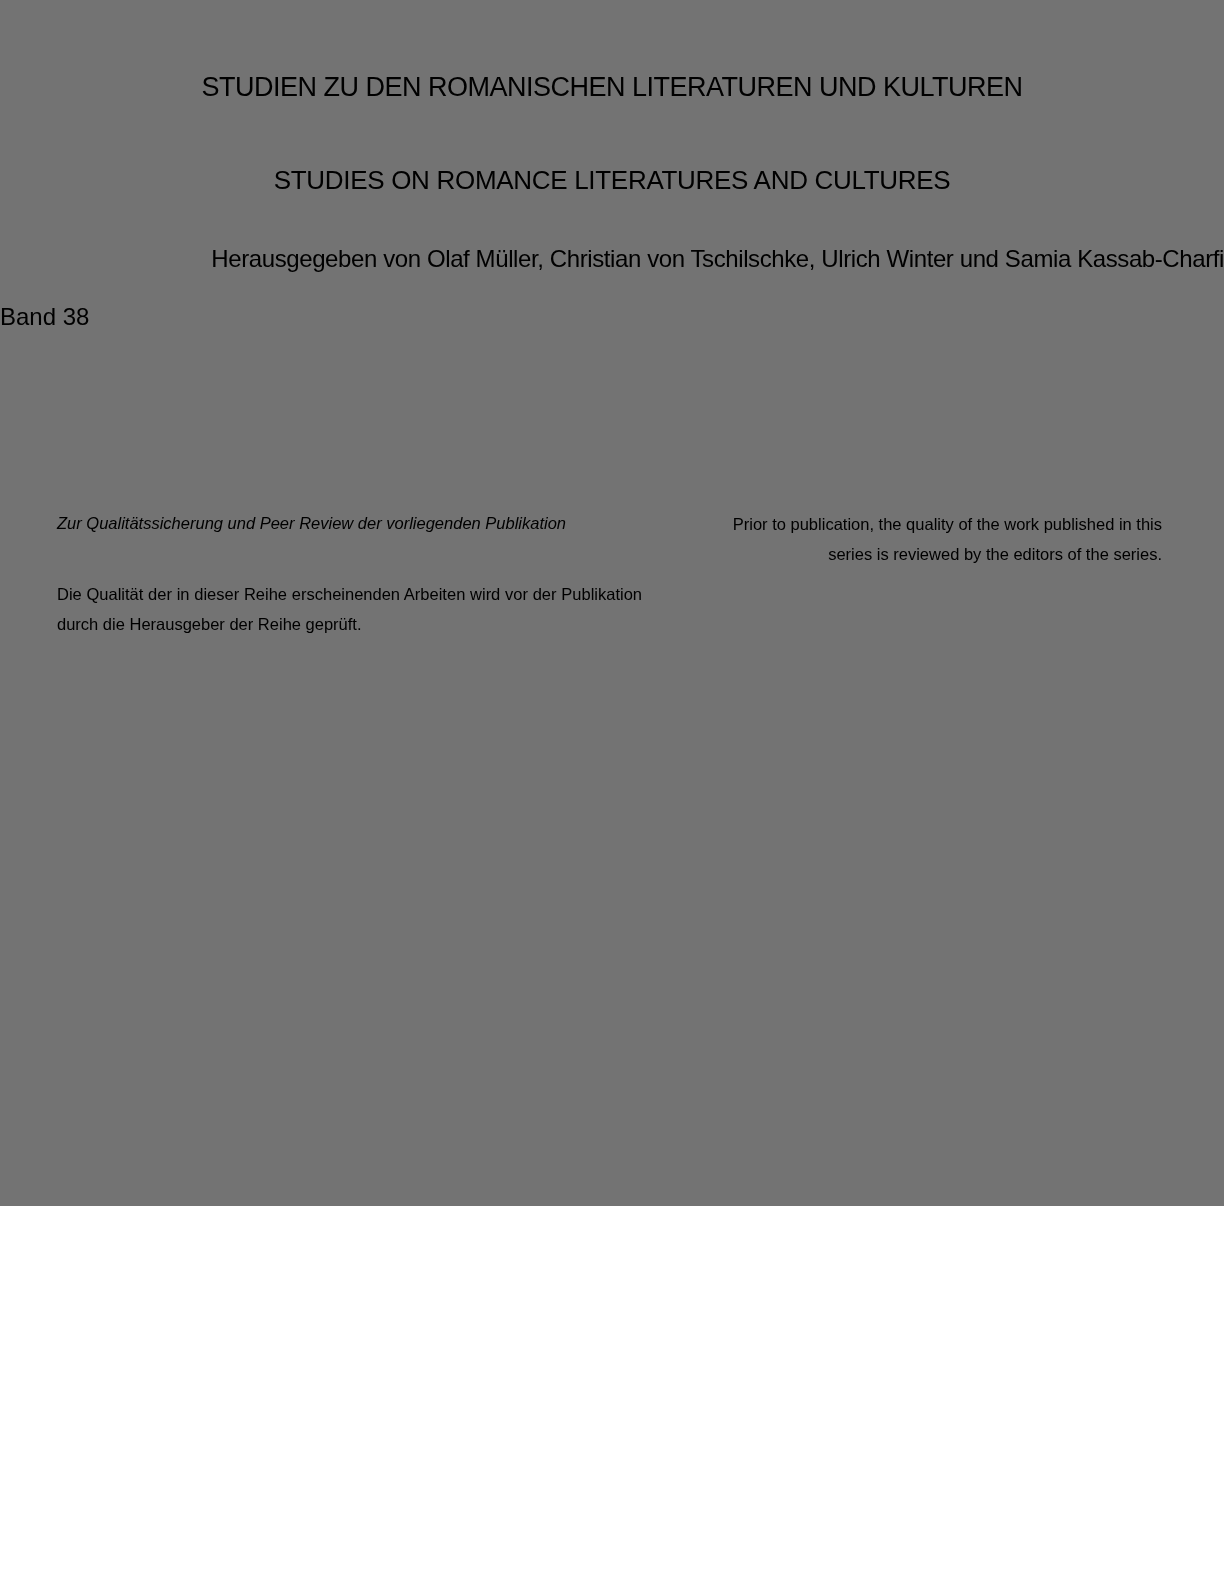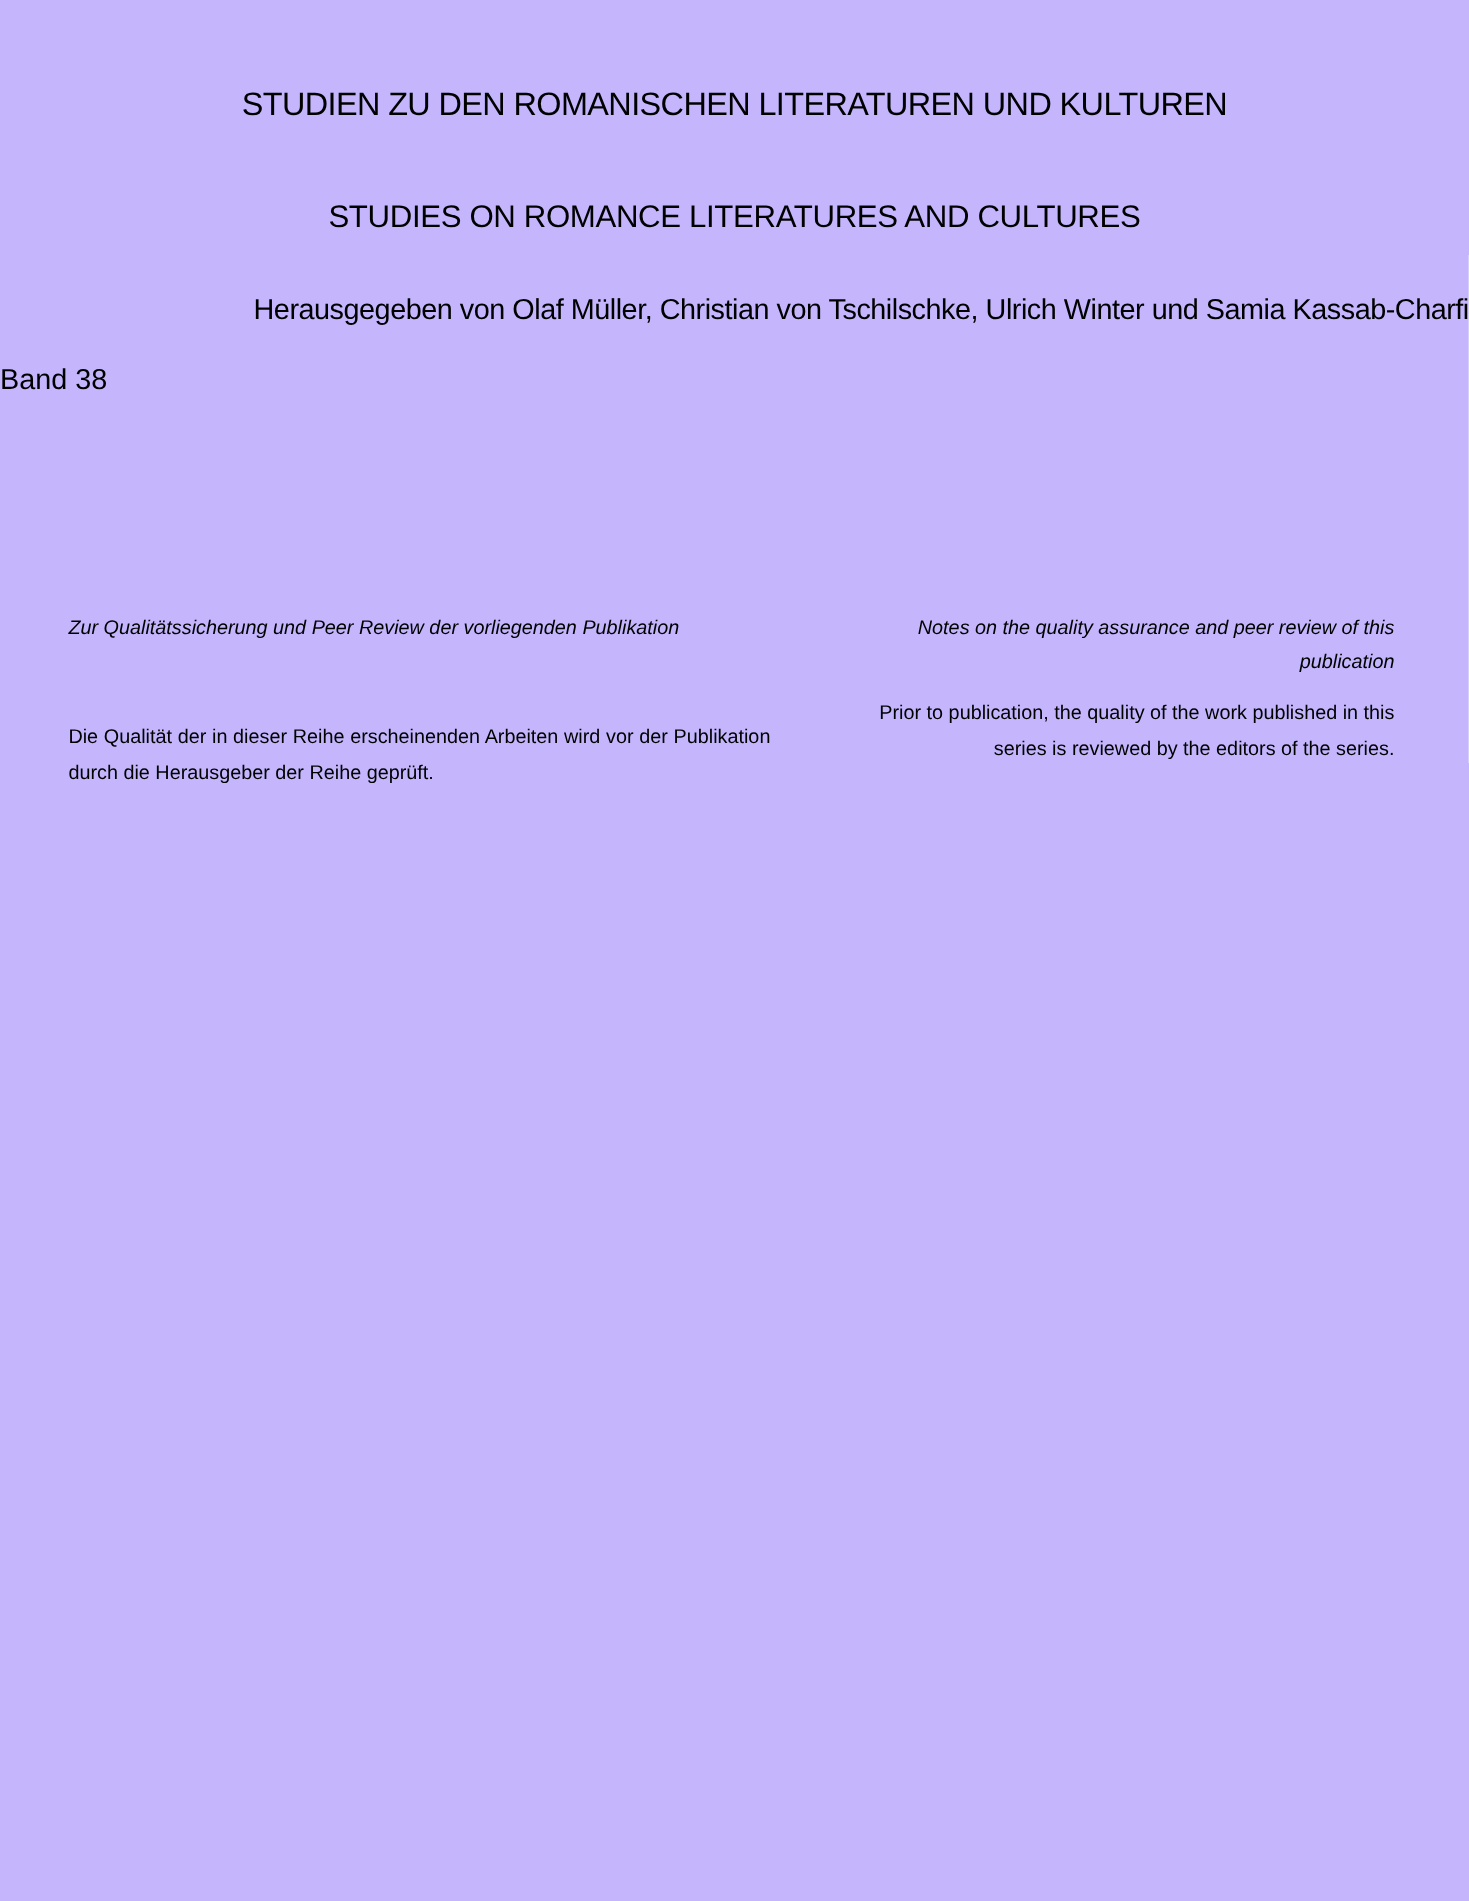--- a/index.html
+++ b/index.html
@@ -3,23 +3,23 @@
 <meta charset="utf-8">
 <style>
   html, body {
     margin: 0;
     padding: 0;
     background: #ffffff;
   }
   .page {
     position: relative;
     width: 1224px;
-    height: 1584px;
+    height: 1206px;
     margin: 0 auto;
-    background: #c4b5fd;
+    background: #737373;
     color: #000000;
     font-family: "Liberation Sans", sans-serif;
     overflow: hidden;
   }
   .series-title-de {
     position: absolute;
     top: 72px;
     left: 0;
     width: 100%;
     text-align: center;
@@ -77,21 +77,20 @@
   }
   .note-col-en .note-heading {
     text-align: right;
   }
   .note-body {
     font-size: 16.5px;
     line-height: 30px;
   }
   .note-col-de .note-body {
     text-align: justify;
-    margin-top: 20px;
   }
   .note-col-en .note-body {
     text-align: right;
   }
 </style>
 </head>
 <body>
 
 <div class="page">
 
@@ -104,19 +103,18 @@
   <div class="volume-line">Band 38</div>
 
   <div class="quality-notes">
 
     <div class="note-col-de">
       <div class="note-heading">Zur Qualitätssicherung und Peer Review der vorliegenden Publikation</div>
       <div class="note-body">Die Qualität der in dieser Reihe erscheinenden Arbeiten wird vor der Publikation durch die Herausgeber der Reihe geprüft.</div>
     </div>
 
     <div class="note-col-en">
-      <div class="note-heading">Notes on the quality assurance and peer review of this publication</div>
       <div class="note-body">Prior to publication, the quality of the work published in this series is reviewed by the editors of the series.</div>
     </div>
 
   </div>
 
 </div>
 
 </body></html>

